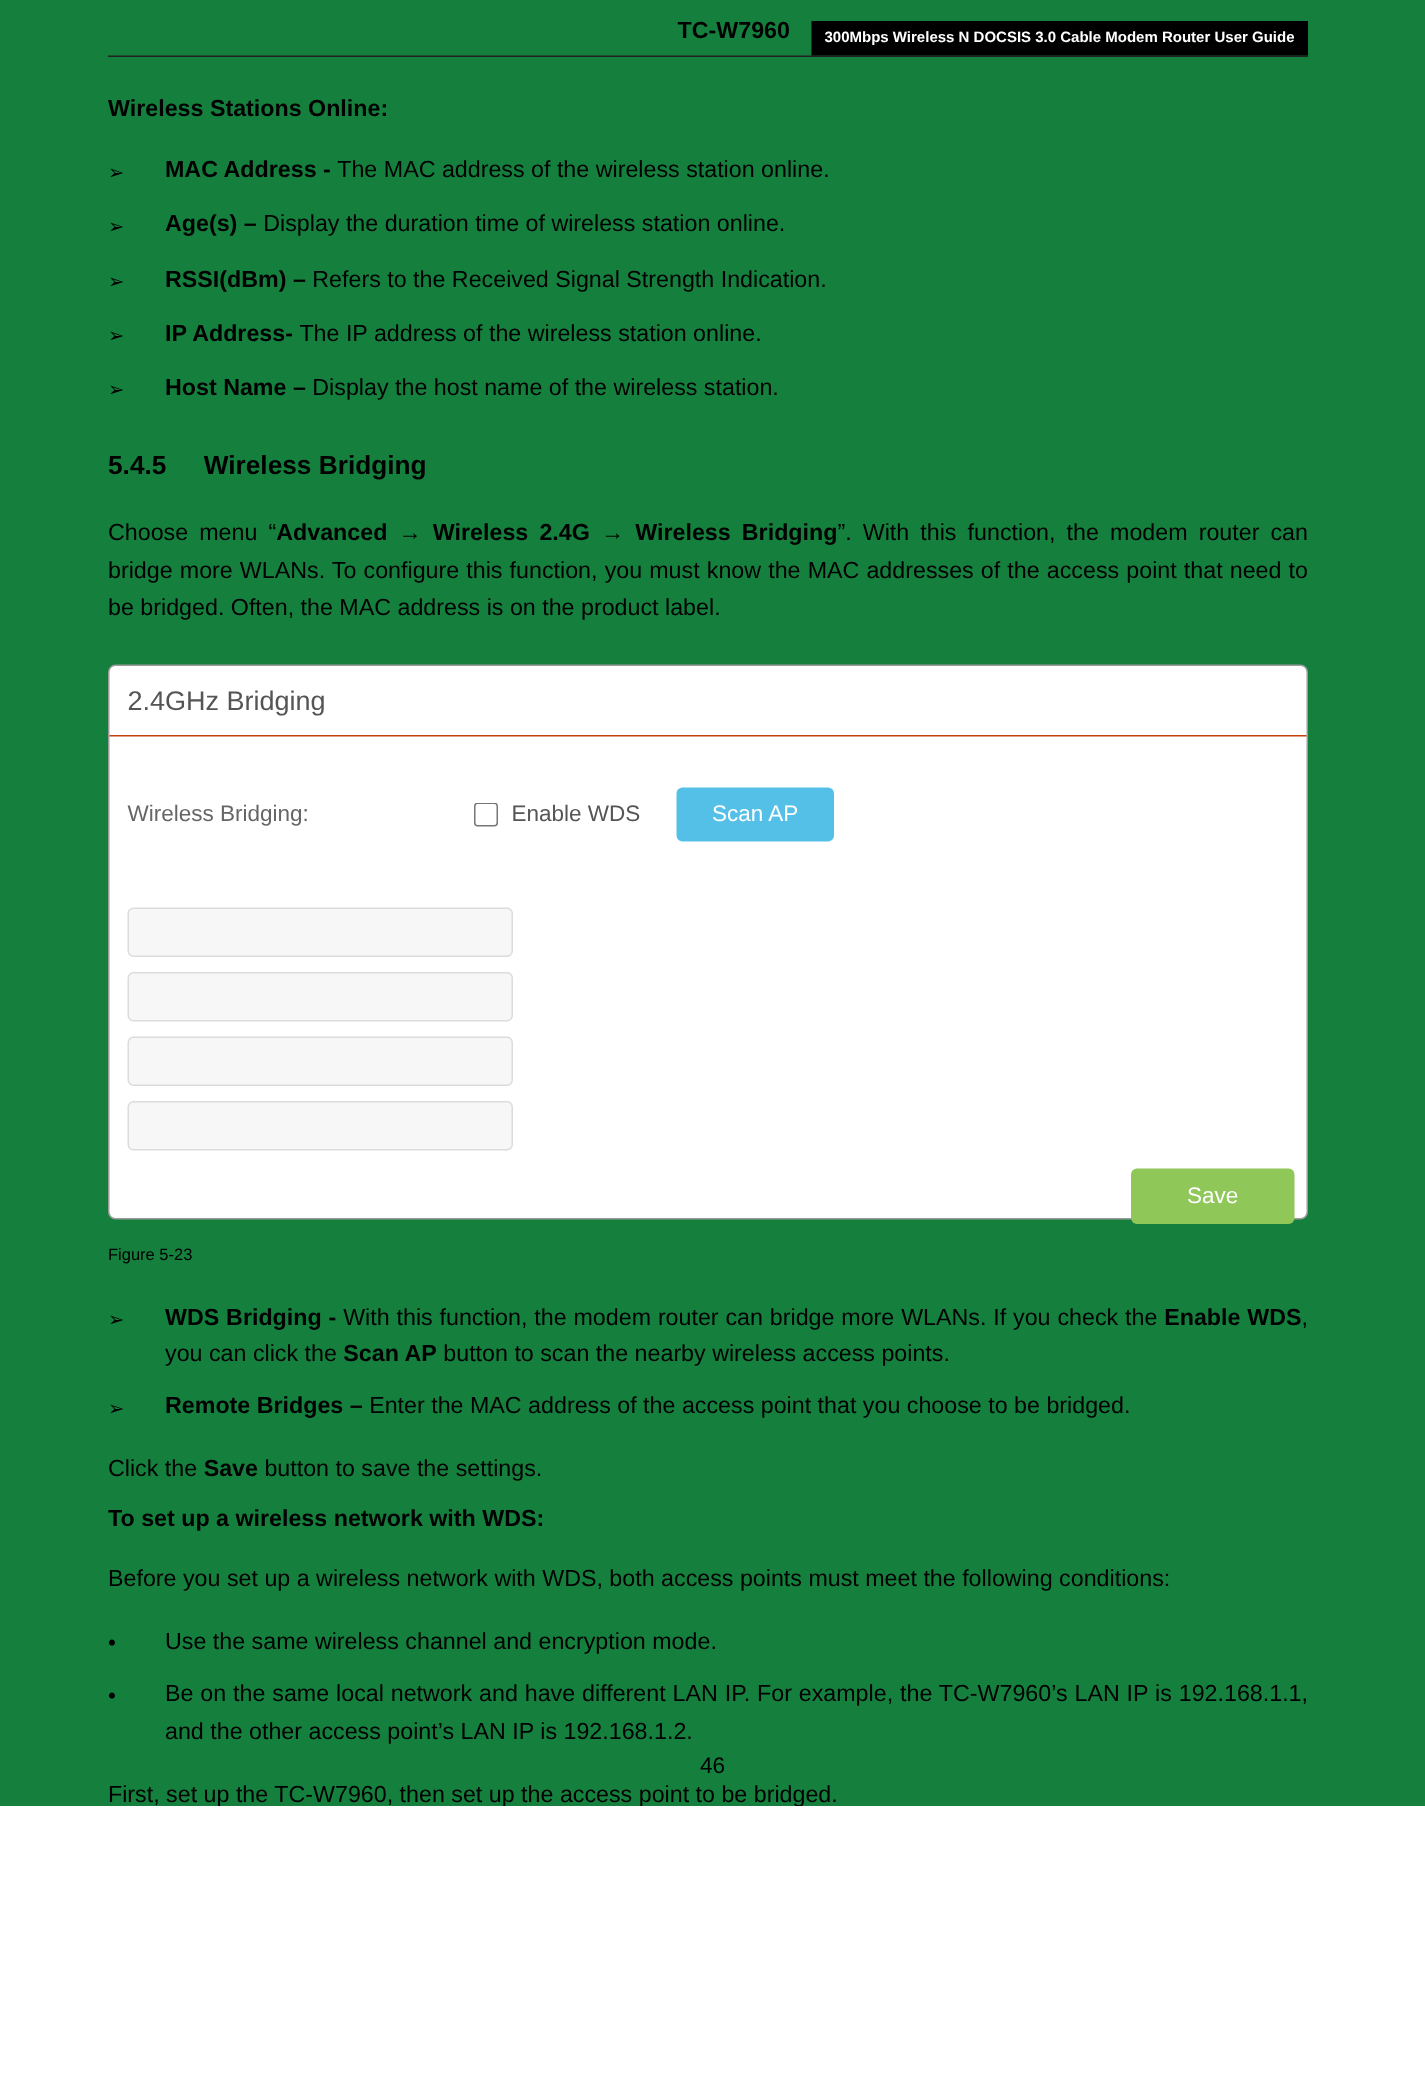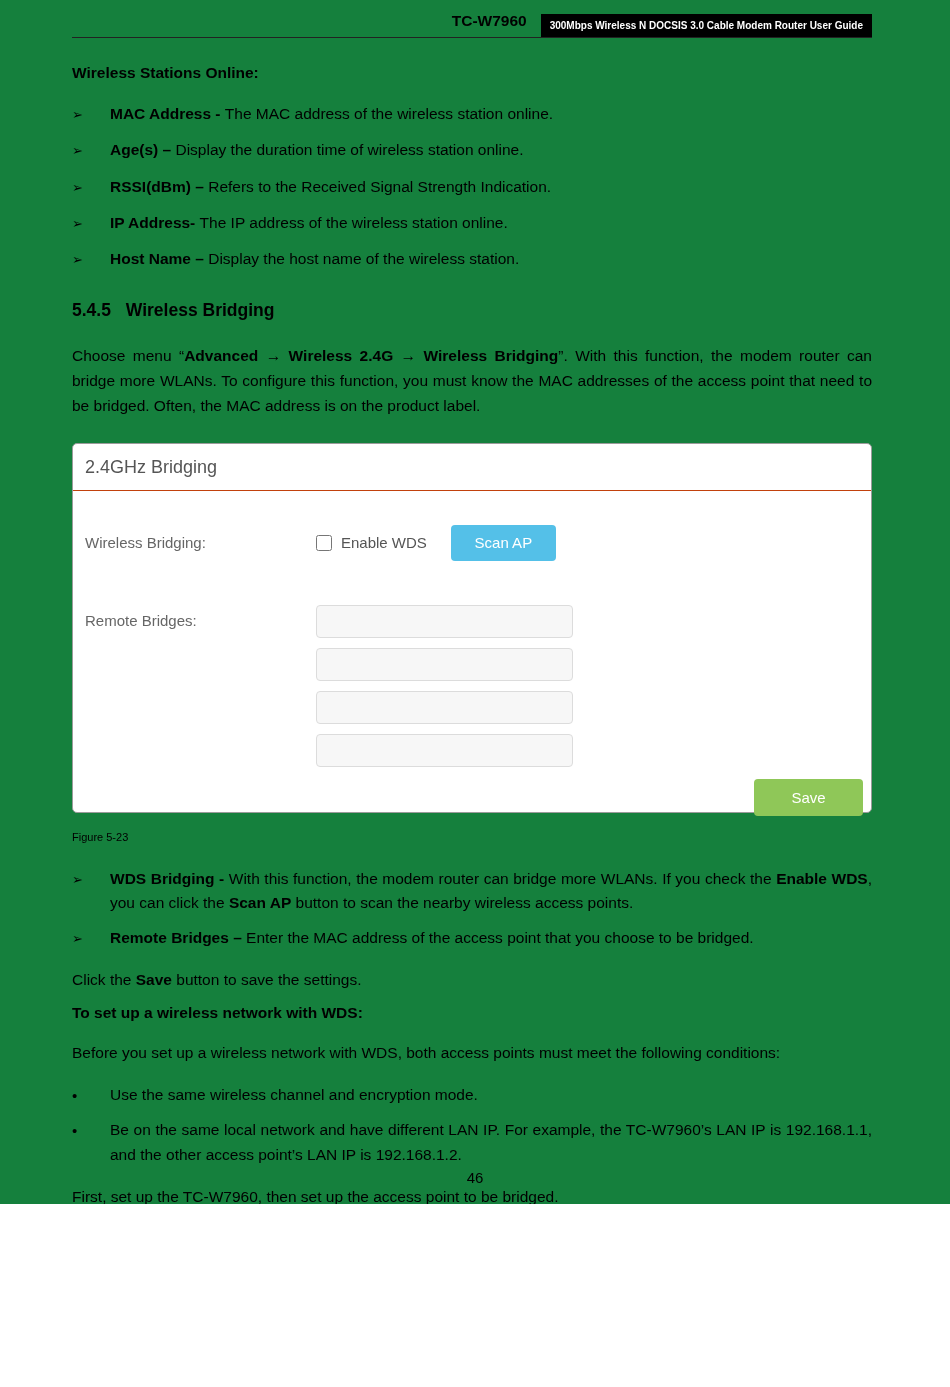--- a/index.html
+++ b/index.html
@@ -12,21 +12,21 @@
   .content { padding:12px 78px 0 72px; }
 
   
   .hdr { display:flex; justify-content:flex-end; align-items:flex-end; border-bottom:1px solid #222; padding-bottom:0; }
   .hdr-model { font-weight:bold; font-size:15.5px; margin-right:14px; padding-bottom:7px; }
   .hdr-box { background:#000; color:#fff; font-weight:bold; font-size:10px; padding:6px 9px; }
 
   
   .stations-h { font-size:15.5px; font-weight:bold; margin-top:26px; }
   .sec-h { font-size:17.5px; font-weight:bold; margin-top:30px; }
-  .sec-num { margin-right:10px;text-align:center; }
+  .sec-num { margin-right:20px;text-align:center; }
   .sub-h { font-size:15.5px; font-weight:bold; margin-top:12px; }
   .para { font-size:15.5px; line-height:1.62; text-align:justify; margin-top:22px; }
   .plain { font-size:15.5px; line-height:1.62; margin-top:16px; }
 
   
   ul { list-style:none; }
   .b-list { margin-top:20px; }
   .b-item { display:flex; font-size:15.5px; line-height:1.5; margin-bottom:13px; }
   .b-marker { flex:0 0 38px; width:38px; font-size:13px; padding-top:3px; }
   .dot-marker { flex:0 0 38px; width:38px; font-size:15px; padding-top:1px; }
@@ -103,21 +103,20 @@
       <div class="panel-title">2.4GHz Bridging</div>
 
       <div class="p-row1">
         <span class="p-label">Wireless Bridging:</span>
         <input type="checkbox" class="wds-check" style="">
         <span class="wds-label">Enable WDS</span>
         <button type="button" class="scan-btn" style="background-color: rgb(84, 192, 232);">Scan AP</button>
       </div>
 
       <div class="p-row2">
-        <span class="p-label p-label-top">Remote Bridges:</span>
         <div class="inputs">
           <input type="text" class="rb-input" value="" style="">
           <input type="text" class="rb-input" value="" style="">
           <input type="text" class="rb-input" value="" style="">
           <input type="text" class="rb-input" value="" style="">
         </div>
       </div>
 
       <div class="save-row">
         <button type="button" class="save-btn" style="background-color: rgb(143, 199, 88);">Save</button>

